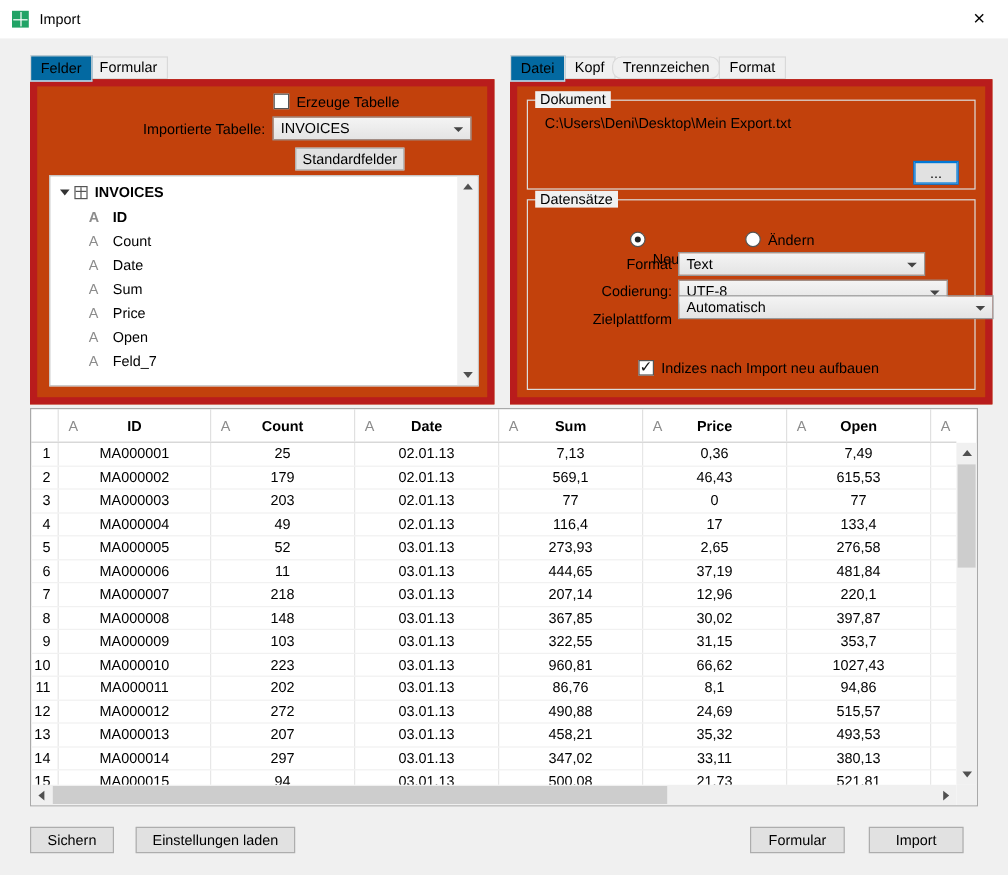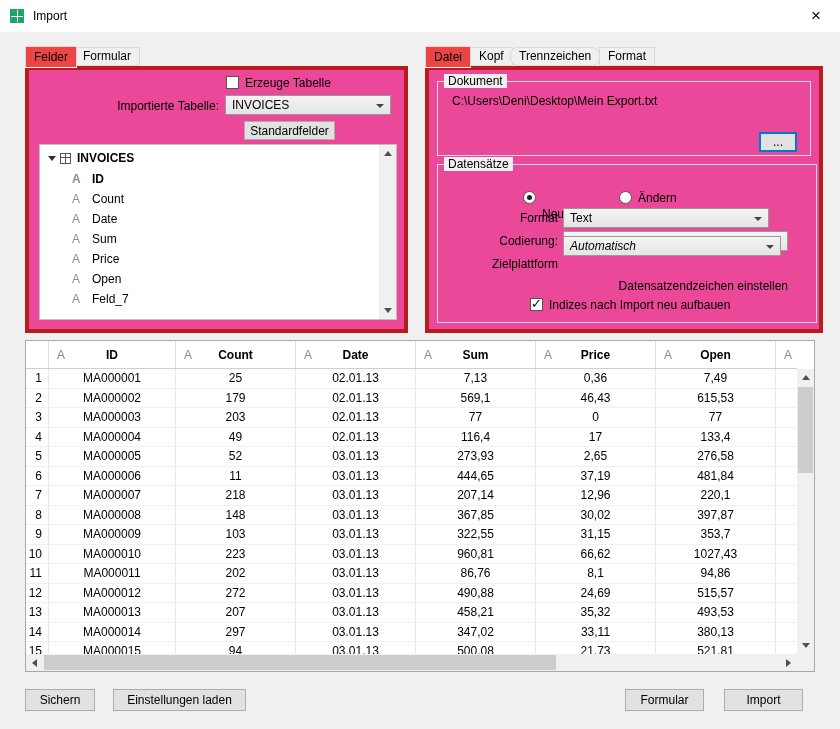--- a/index.html
+++ b/index.html
@@ -13,24 +13,24 @@
   .titlebar{position:absolute;left:0;top:0;width:840px;height:32px;background:#ffffff;}
   .app-icon{position:absolute;left:10px;top:9px;width:14px;height:14px;background:#21a366;
     background-image:linear-gradient(#fff,#fff),linear-gradient(#fff,#fff);
     background-size:12px 1px,1px 12px;background-position:1px 7px,7px 1px;background-repeat:no-repeat;}
   .win-title{position:absolute;left:33px;top:9px;font-size:12px;}
   .close-btn{position:absolute;right:12px;top:5px;width:24px;height:22px;display:flex;align-items:center;justify-content:center;font-size:17px;color:#000;cursor:default;}
 
   
   .tab{position:absolute;top:47px;height:17px;line-height:17px;padding:0 8px;background:#f0f0f0;
     border:1px solid #d9d9d9;z-index:1;white-space:nowrap;}
-  .tab.active{top:46px;height:20px;line-height:20px;background:#ef4444;border-bottom:1px solid #fff;z-index:3;}
-
-  
-  .panel{position:absolute;background:#ec4899;border:4px solid #b91c1c;z-index:2;}
+  .tab.active{top:46px;height:20px;line-height:20px;background:#0369a1;border-bottom:1px solid #fff;z-index:3;}
+
+  
+  .panel{position:absolute;background:#c2410c;border:6px solid #b91c1c;z-index:2;}
 
   
   .groupbox{position:absolute;border:1px solid #dcdcdc;}
   .legend{position:absolute;top:-8px;left:6px;background:#f0f0f0;padding:0 4px;font-size:12px;}
 
   
   .btn{position:absolute;background:#e1e1e1;border:1px solid #adadad;display:flex;align-items:center;justify-content:center;font-size:12px;box-sizing:border-box;}
   .btn.focused{border:1px solid #0078d7;box-shadow:0 0 0 1px #0078d7;}
   .combo{position:absolute;height:20px;box-sizing:border-box;border:1px solid #999;
     background:linear-gradient(#f4f4f4,#e4e4e4);display:flex;align-items:center;padding:0 20px 0 6px;overflow:hidden;white-space:nowrap;}
@@ -145,47 +145,46 @@
 <div class="panel" style="left:425px;top:66px;width:390px;height:259px;">
 
   <div class="groupbox" style="left:8px;top:11px;width:372px;height:73px;">
     <span class="legend">Dokument</span>
     <span class="lbl" style="left:14px;top:12px;">C:\Users\Deni\Desktop\Mein Export.txt</span>
     <div class="btn focused" style="right:14px;bottom:4px;width:36px;height:18px;position:absolute;">
       <span>...</span>
     </div>
   </div>
 
-  <div class="groupbox" style="left:8px;top:94px;width:372px;height:157px;padding-left:6px;">
+  <div class="groupbox" style="left:8px;top:94px;width:372px;height:157px;">
     <span class="legend">Datensätze</span>
 
     <span class="radio selected" style="left:85px;top:26px;"></span>
     <span class="lbl" style="left:104px;top:26px;margin-top:16px;">Neu</span>
     <span class="radio" style="left:181px;top:26px;"></span>
     <span class="lbl" style="left:200px;top:26px;">Ändern</span>
 
     <span class="lbl right" style="left:0;top:46px;width:120px;">Format</span>
     <div class="combo" style="left:125px;top:43px;width:206px;">
       <span>Text</span>
       <span class="arrow"></span>
     </div>
 
     <span class="lbl right" style="left:0;top:69px;width:120px;">Codierung:</span>
     <div class="combo" style="left:125px;top:66px;width:225px;">
       <span>UTF-8</span>
       <span class="arrow"></span>
     </div>
 
     <span class="lbl right" style="left:0;top:92px;width:120px;">Zielplattform</span>
-    <div class="combo" style="left:125px;top:71px;width:218px;font-style:italic;">
+    <div class="combo" style="left:125px;top:79px;width:263px;">
       <span>Automatisch</span>
       <span class="arrow"></span>
     </div>
 
-    <span class="lbl right" style="left:0;top:114px;width:350px;">Datensatzendzeichen einstellen</span>
 
     <span class="checkbox checked" style="left:92px;top:133px;"></span>
     <span class="lbl" style="left:111px;top:133px;">Indizes nach Import neu aufbauen</span>
   </div>
 </div>
 
 <div class="grid">
   <div class="grid-header">
     <div class="gh-num c0"></div>
 

